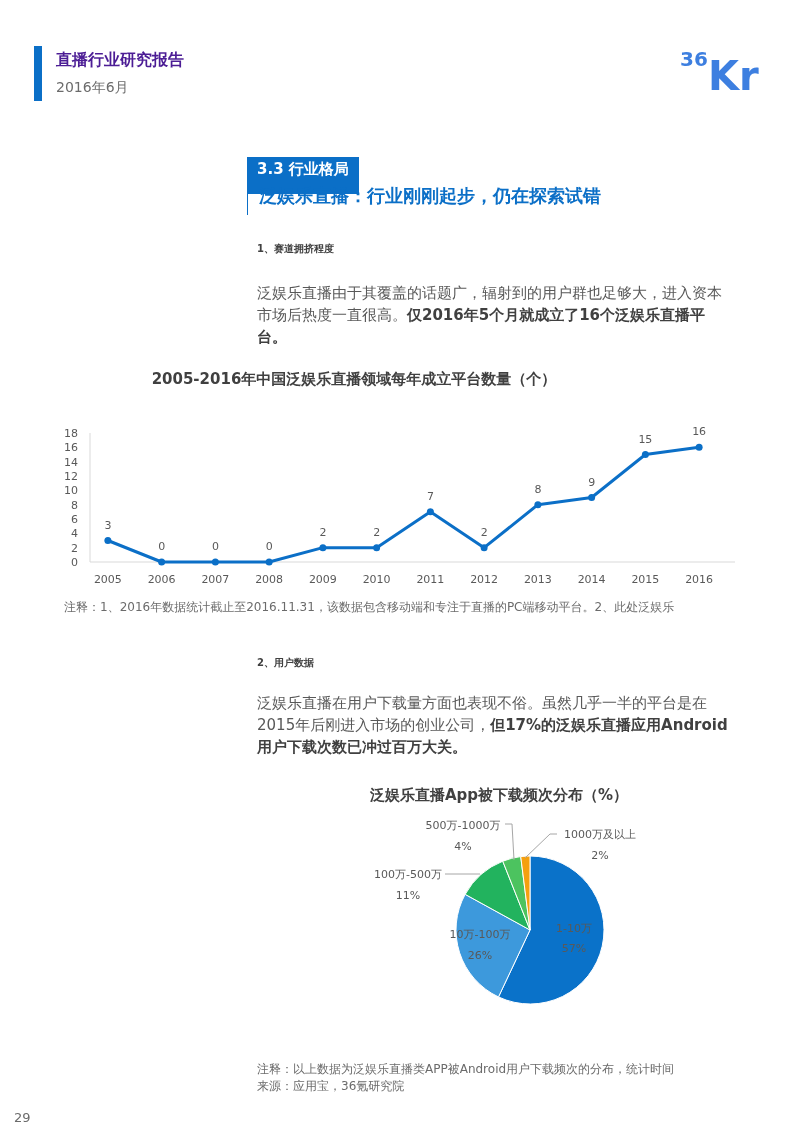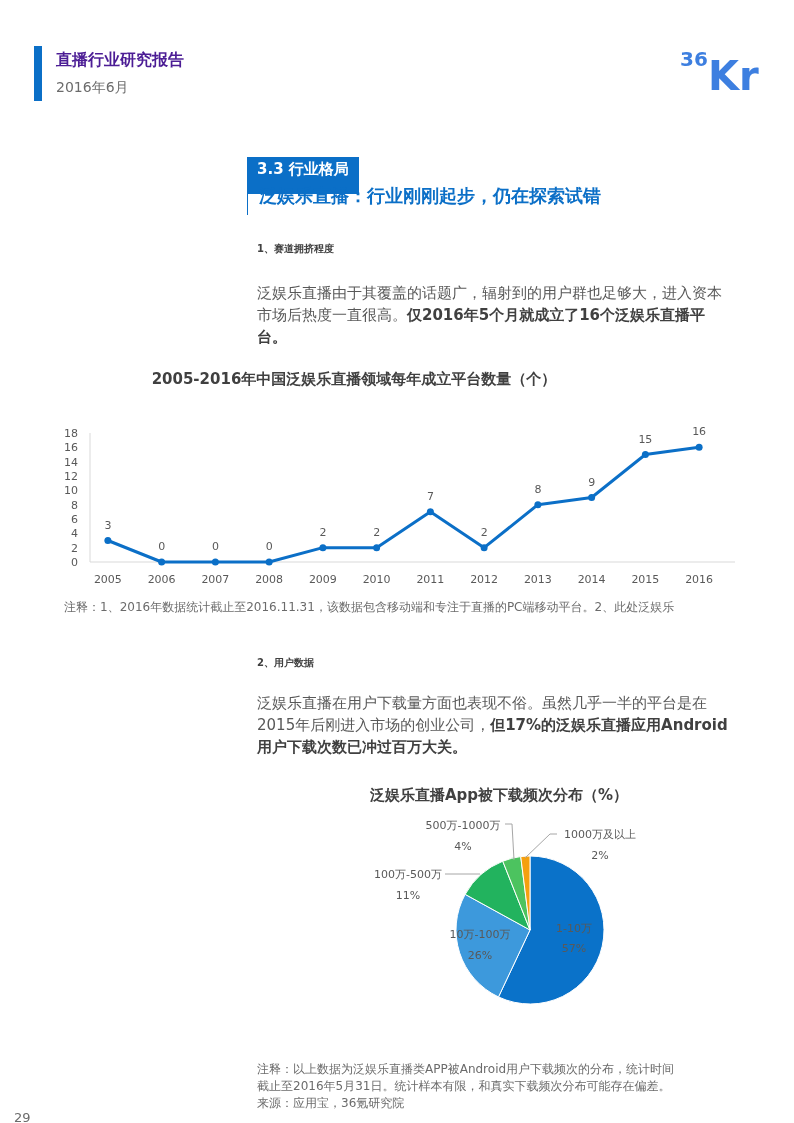--- a/index.html
+++ b/index.html
@@ -120,17 +120,16 @@
     <text x="113" y="19" text-anchor="middle" font-size="11" fill="#595959">500万-1000万</text>
     <text x="113" y="40" text-anchor="middle" font-size="11" fill="#595959">4%</text>
     <polyline points="155,14 162,14 164,50" fill="none" stroke="#a6a6a6" stroke-width="1"></polyline>
     <text x="250" y="28" text-anchor="middle" font-size="11" fill="#595959">1000万及以上</text>
     <text x="250" y="49" text-anchor="middle" font-size="11" fill="#595959">2%</text>
     <polyline points="207,24 200,24 175,48" fill="none" stroke="#a6a6a6" stroke-width="1"></polyline>
   </svg>
 
 <div class="note" style="left:257px;top:1020px;margin-top:41px;">
   <div>注释：以上数据为泛娱乐直播类APP被Android用户下载频次的分布，统计时间</div>
-  <div>截止至2016年5月31日。统计样本有限，和真实下载频次分布可能存在偏差。</div>
   <div>来源：应用宝，36氪研究院</div>
 </div>
 
 <div class="page-num">29</div>
 
 </body></html>

